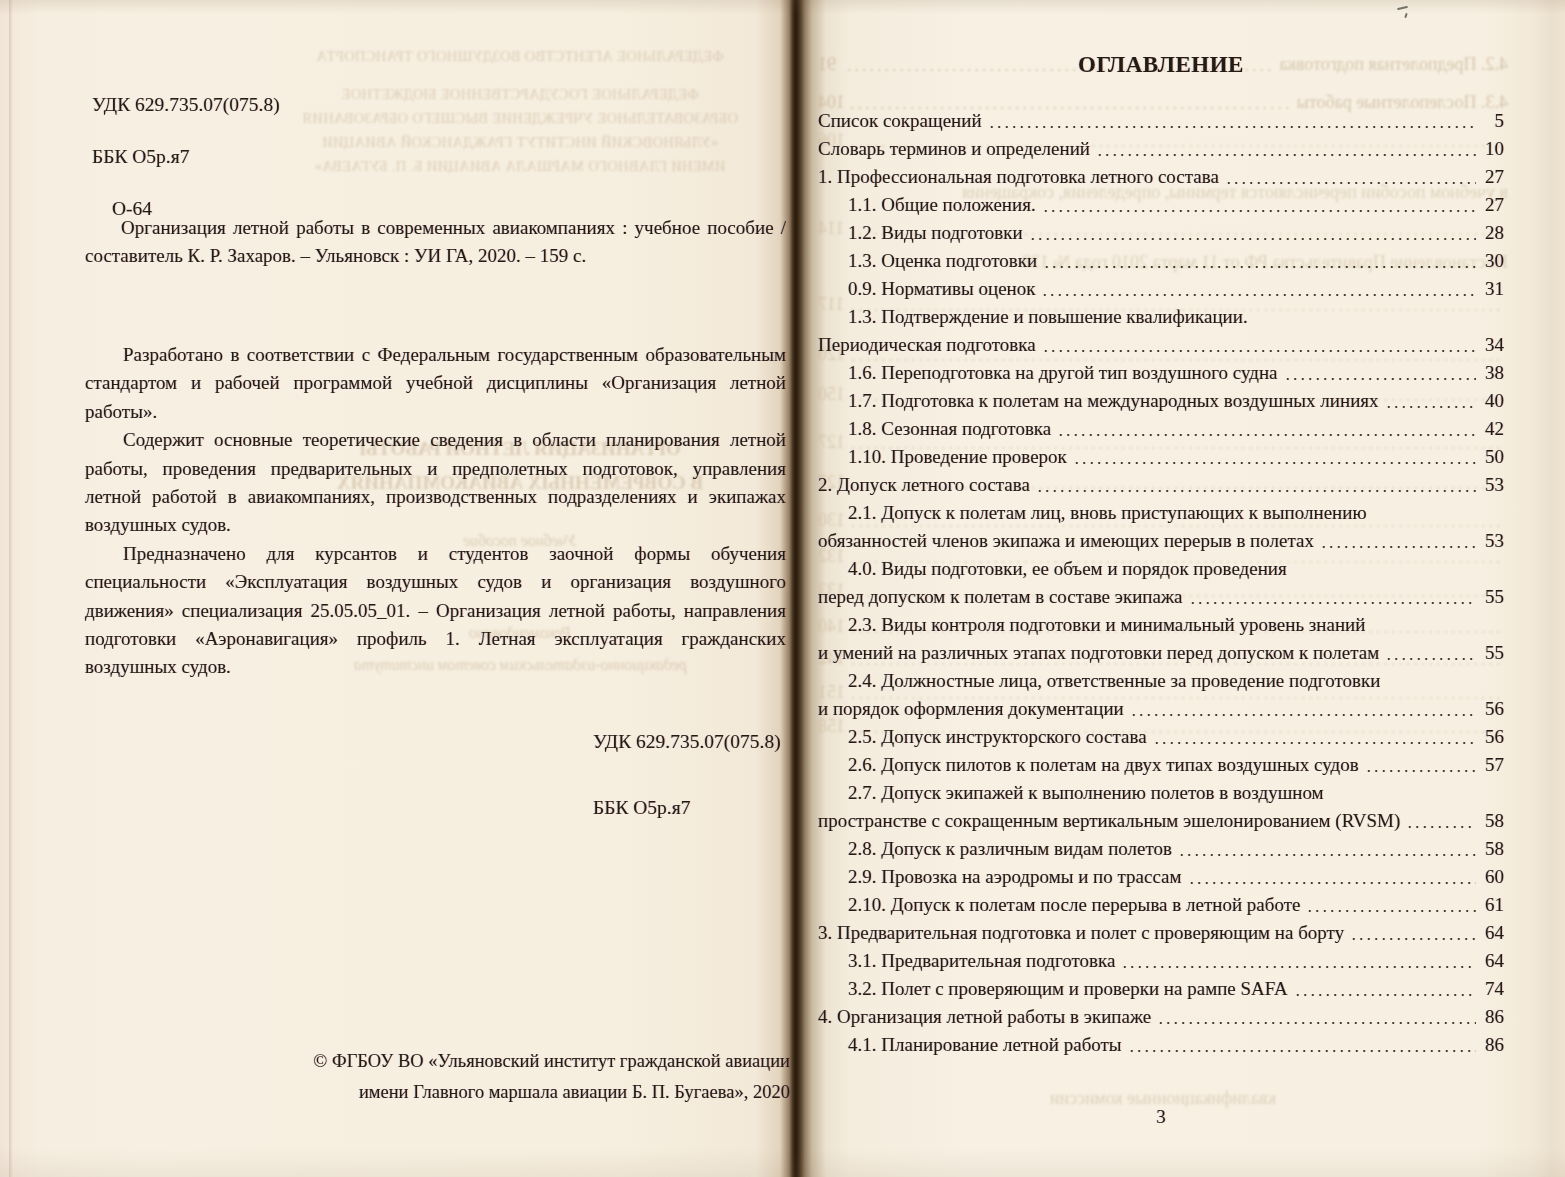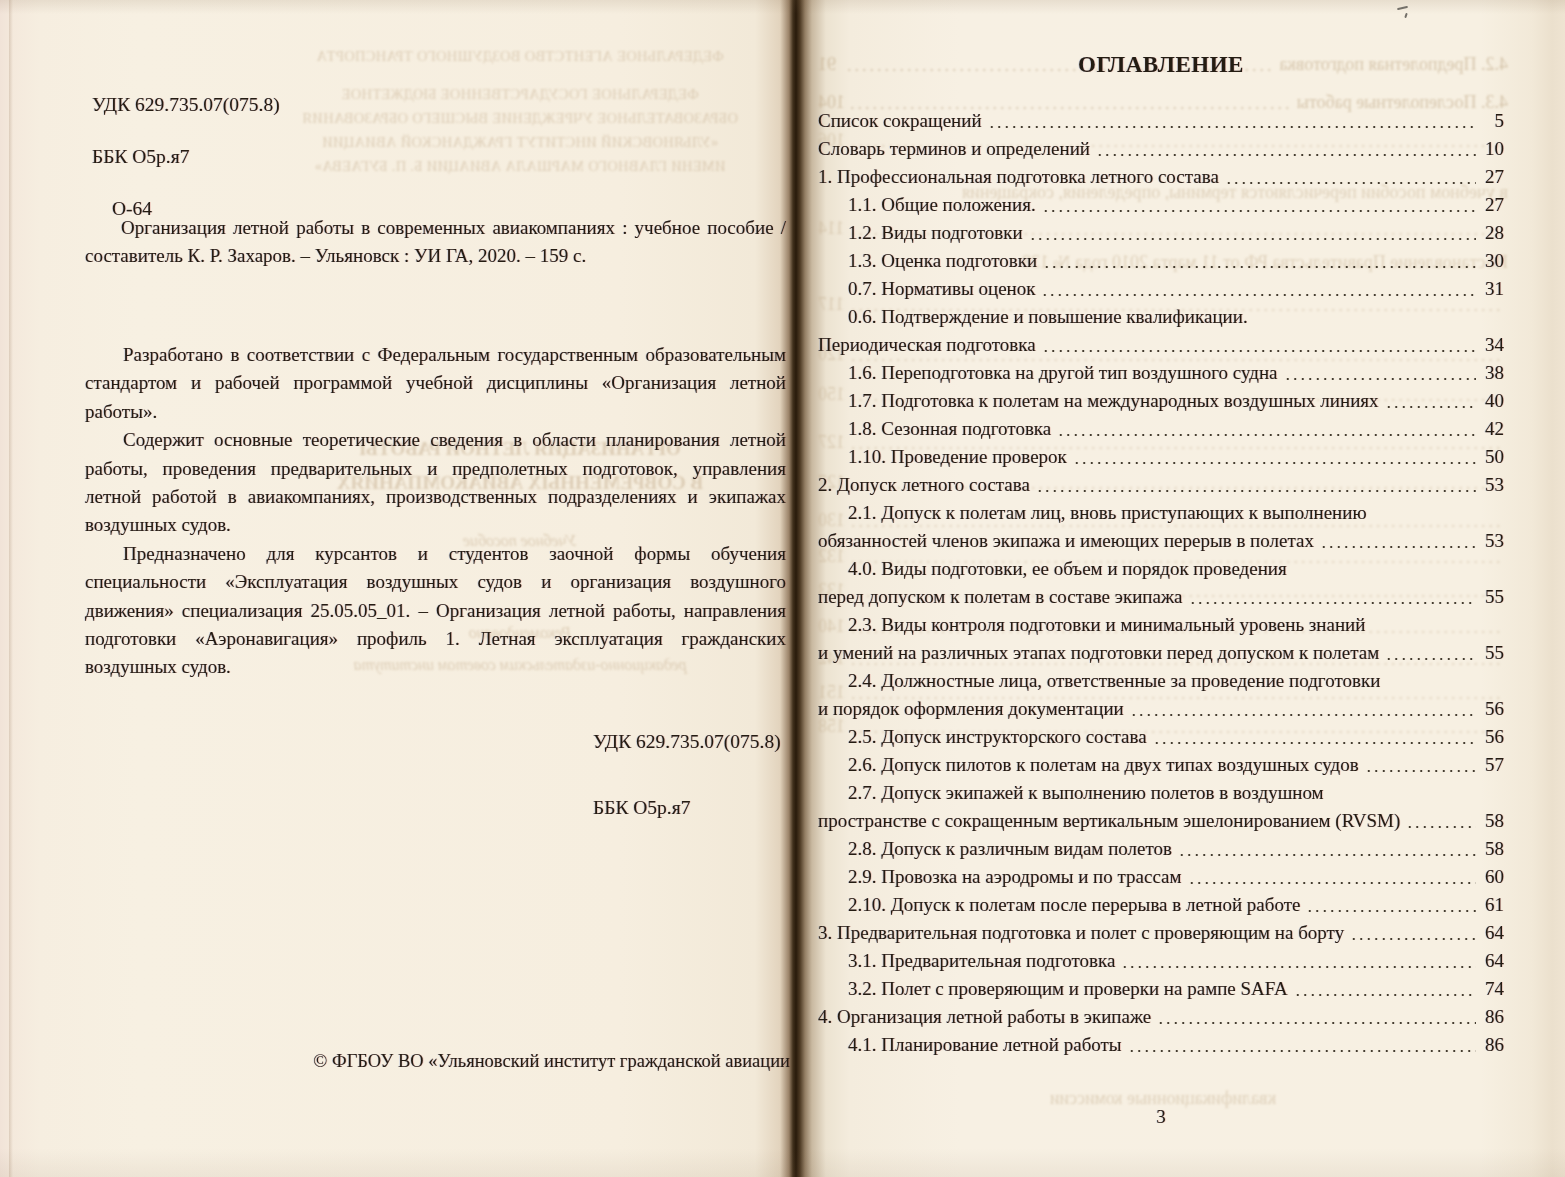--- a/index.html
+++ b/index.html
@@ -111,20 +111,21 @@
       <p>Предназначено для курсантов и студентов заочной формы обучения специальности «Эксплуатация воздушных судов и организация воздушного движения» специализация 25.05.05_01. – Организация летной работы, направления подготовки «Аэронавигация» профиль 1. Летная эксплуатация гражданских воздушных судов.</p>
     </div>
 
     <div class="udk-bottom ink soft">
       <div>УДК 629.735.07(075.8)</div>
       <div>ББК О5р.я7</div>
     </div>
 
     <div class="copyright ink soft">
       <div>© ФГБОУ ВО «Ульяновский институт гражданской авиации</div>
+      <div>имени Главного маршала авиации Б. П. Бугаева», 2020</div>
     </div>
   </div>
 
   <div></div>
 
   <div>
 
     <div class="bleedR strong" style="top:50px">
       <div class="row">
           <span class="t">4.2. Предполетная подготовка</span>
@@ -268,26 +269,26 @@
           <span class="t">1.2. Виды подготовки</span>
           <span class="dots"></span>
           <span class="pg">28</span>
         </div>
       <div class="row ind">
           <span class="t">1.3. Оценка подготовки</span>
           <span class="dots"></span>
           <span class="pg">30</span>
         </div>
       <div class="row ind">
-          <span class="t">0.7. Нормативы оценок</span>
+          <span class="t">0.9. Нормативы оценок</span>
           <span class="dots"></span>
           <span class="pg">31</span>
         </div>
       <div class="row ind">
-          <span class="t">0.6. Подтверждение и повышение квалификации.</span>
+          <span class="t">1.3. Подтверждение и повышение квалификации.</span>
         </div>
       <div class="row">
           <span class="t">Периодическая подготовка</span>
           <span class="dots"></span>
           <span class="pg">34</span>
         </div>
       <div class="row ind">
           <span class="t">1.6. Переподготовка на другой тип воздушного судна</span>
           <span class="dots"></span>
           <span class="pg">38</span>

